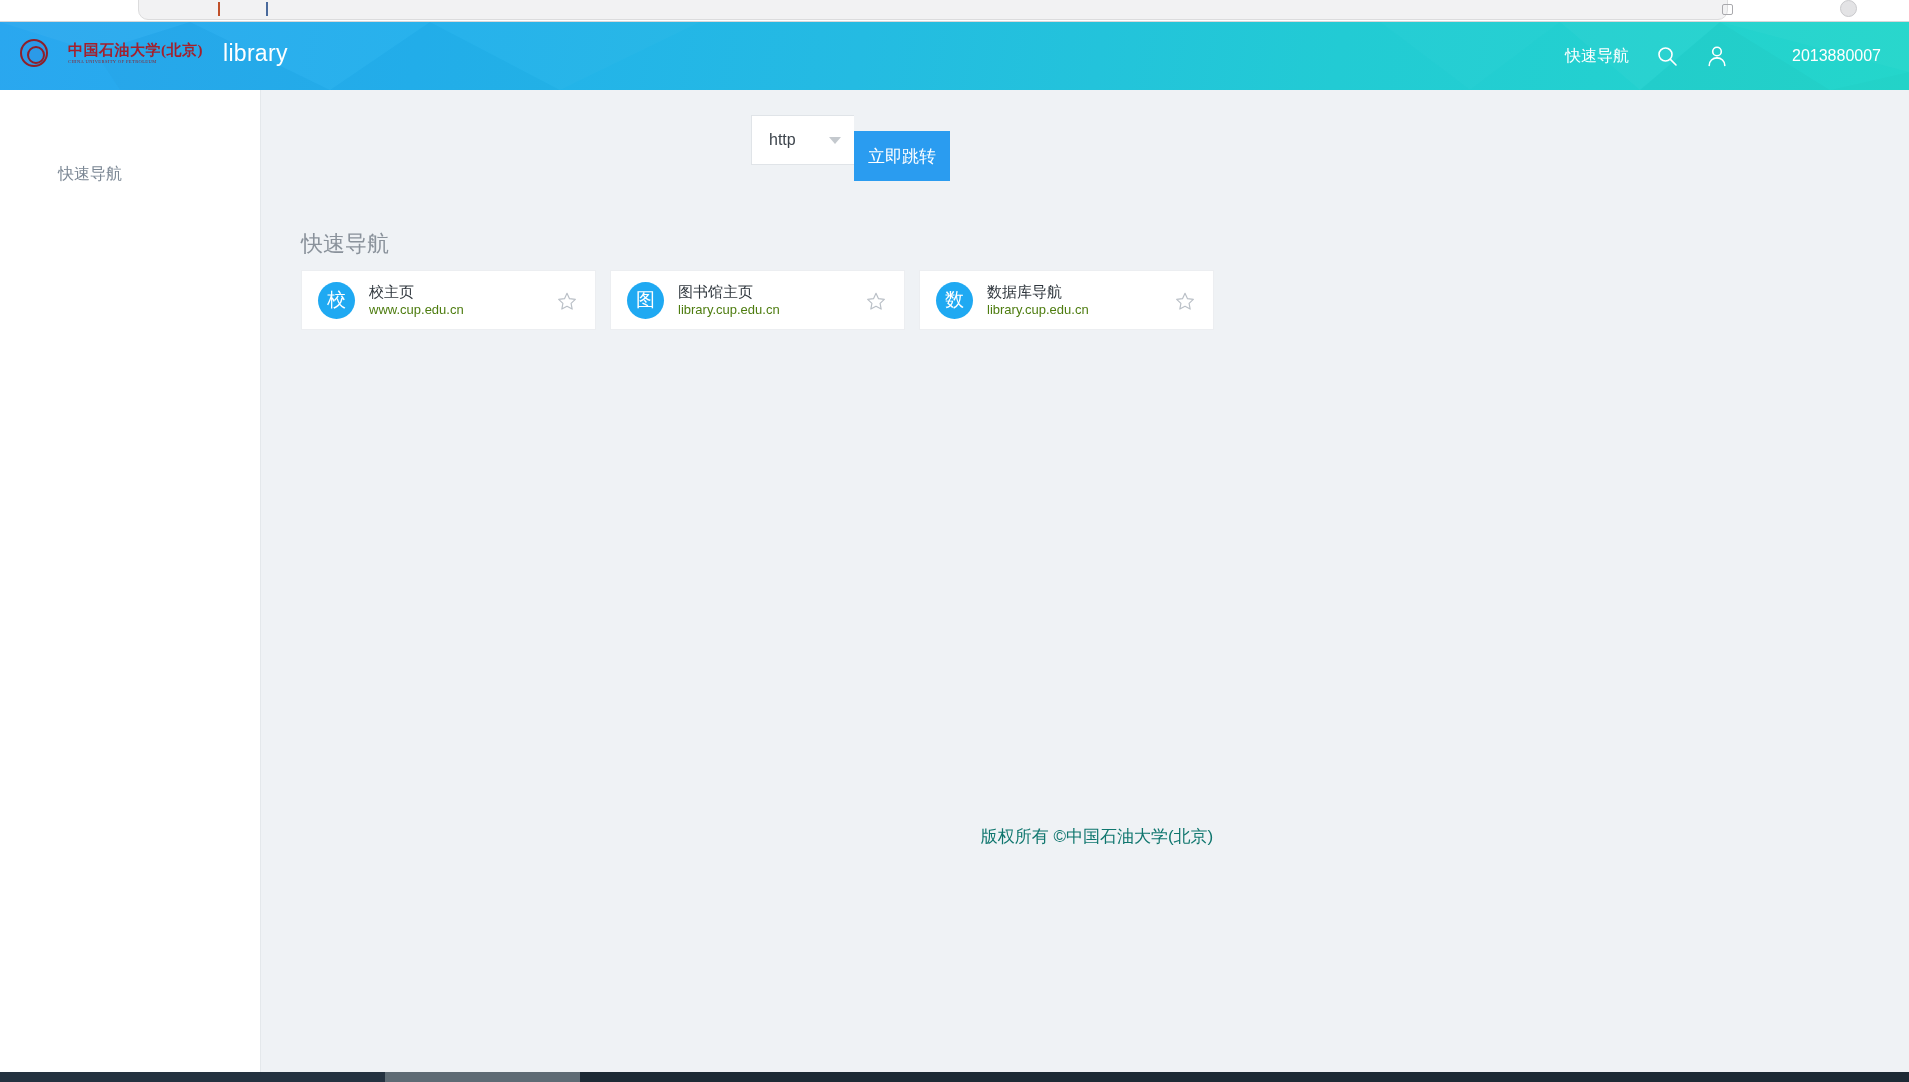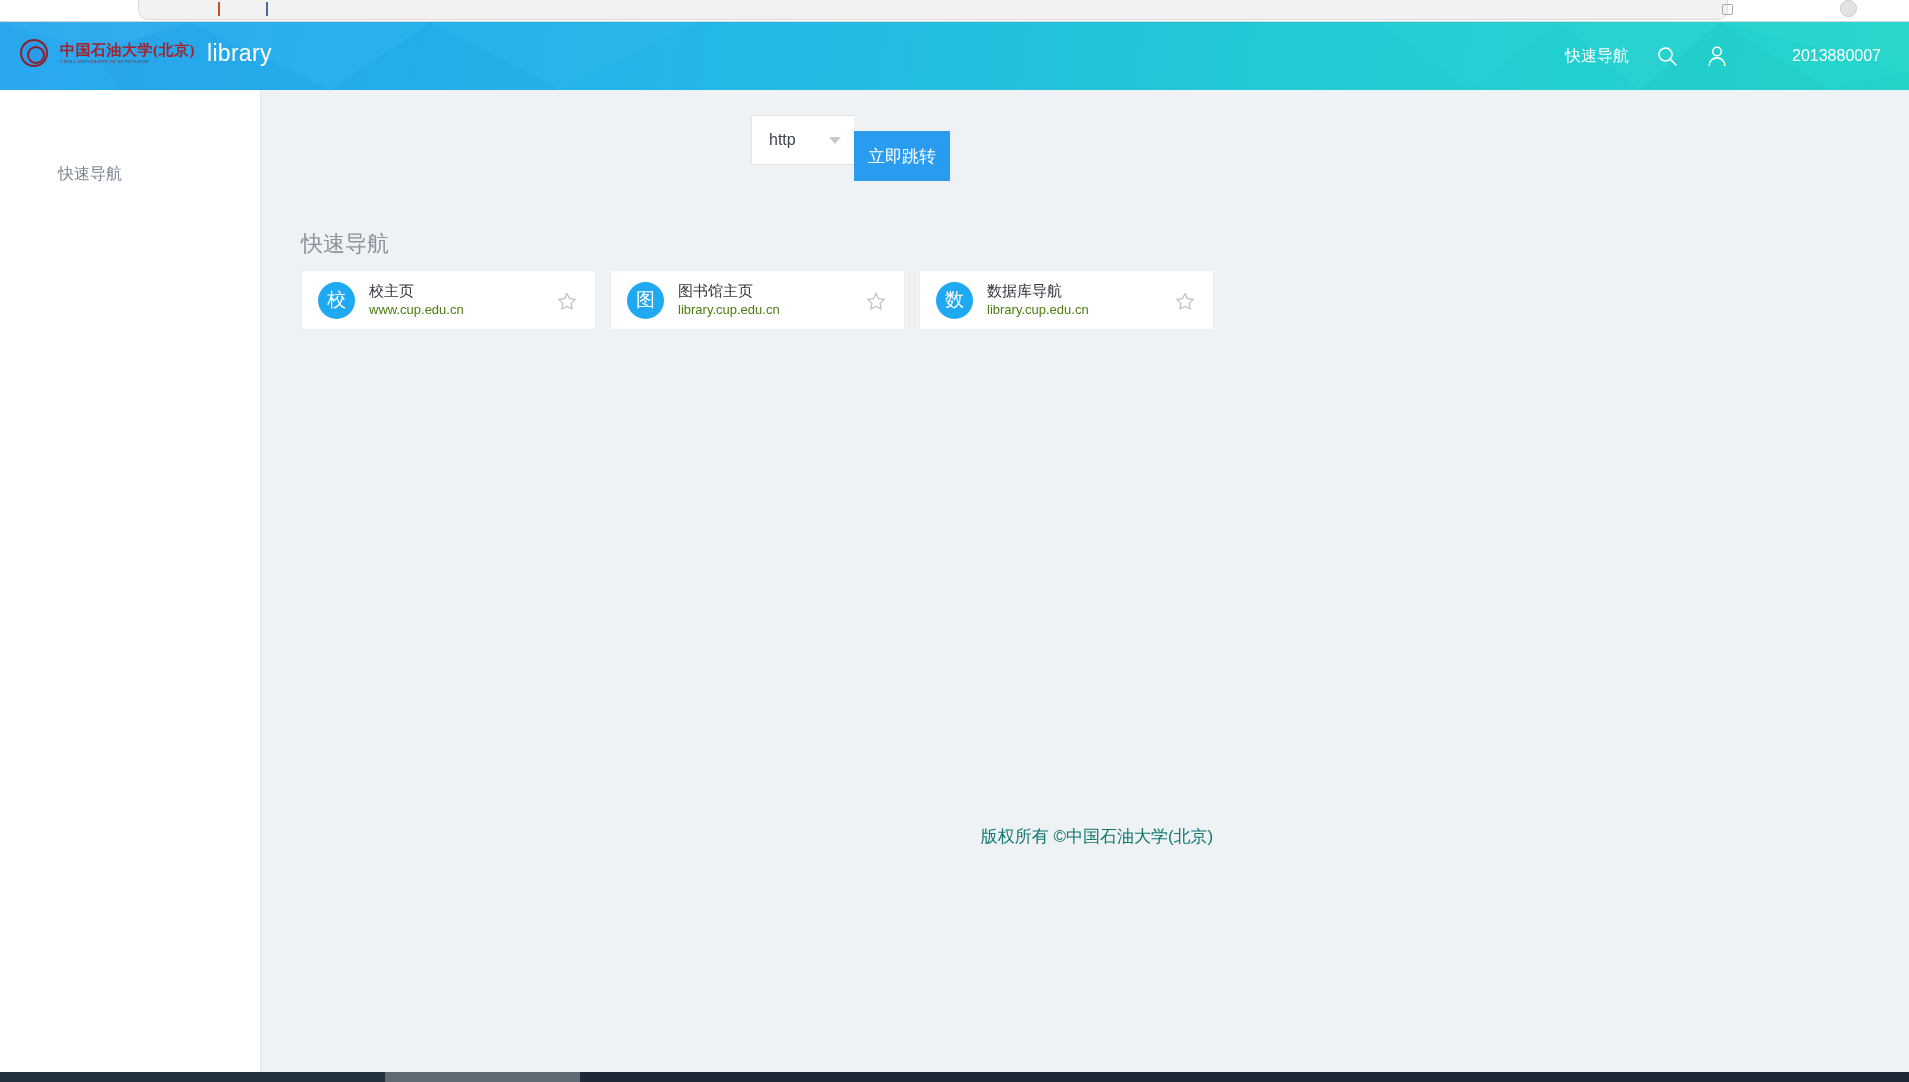--- a/index.html
+++ b/index.html
@@ -44,21 +44,21 @@
   #site-header {
     position: absolute; left: 0; top: 22px; width: 1909px; height: 68px;
     background: linear-gradient(100deg,
         #2aa7ef 0%, #23b0ec 22%, #24bbe2 45%, #22cbd4 70%, #24d6cb 100%);
     overflow: hidden;
   }
   #header-facets { position: absolute; inset: 0; opacity: .35; }
 
   #brand-block {
     position: absolute; left: 20px; top: 17px;
-    display: flex; align-items: center; gap: 12px;
+    display: flex; align-items: center; gap: 20px;
   }
   #brand-seal {
     width: 28px; height: 28px; border-radius: 50%;
     border: 2px solid #8e1f2a; background: #2b9ae8;
     position: relative; flex: none;
   }
   #brand-seal::after {
     content: ""; position: absolute; left: 5px; top: 5px;
     width: 14px; height: 14px; border-radius: 50%;
     border: 2px solid #8e1f2a;
@@ -148,21 +148,21 @@
     border: 1px solid #eceef1; position: relative;
     display: flex; align-items: center; cursor: pointer;
   }
   .nav-card-badge {
     width: 37px; height: 37px; border-radius: 50%;
     background: #1fa9f2; color: #ffffff;
     font-size: 19px; margin-left: 16px; flex: none;
     display: flex; align-items: center; justify-content: center;
   }
   .nav-card-text { margin-left: 14px; }
-  .nav-card-title { font-size: 15px; color: #2f363d; line-height: 19px; white-space: nowrap; font-family: Liberation Serif, serif; }
+  .nav-card-title { font-size: 15px; color: #2f363d; line-height: 19px; white-space: nowrap; }
   .nav-card-url   { font-size: 13px; color: #4d7c0f; line-height: 18px; white-space: nowrap; }
   .nav-card-star  { position: absolute; right: 18px; top: 20px; width: 20px; height: 20px; cursor: pointer; }
 
   
   #site-footer {
     position: absolute; left: 12px; top: 735px; width: 1648px;
     text-align: center; font-size: 17px; color: #0f766e; white-space: nowrap;
   }
 
   

